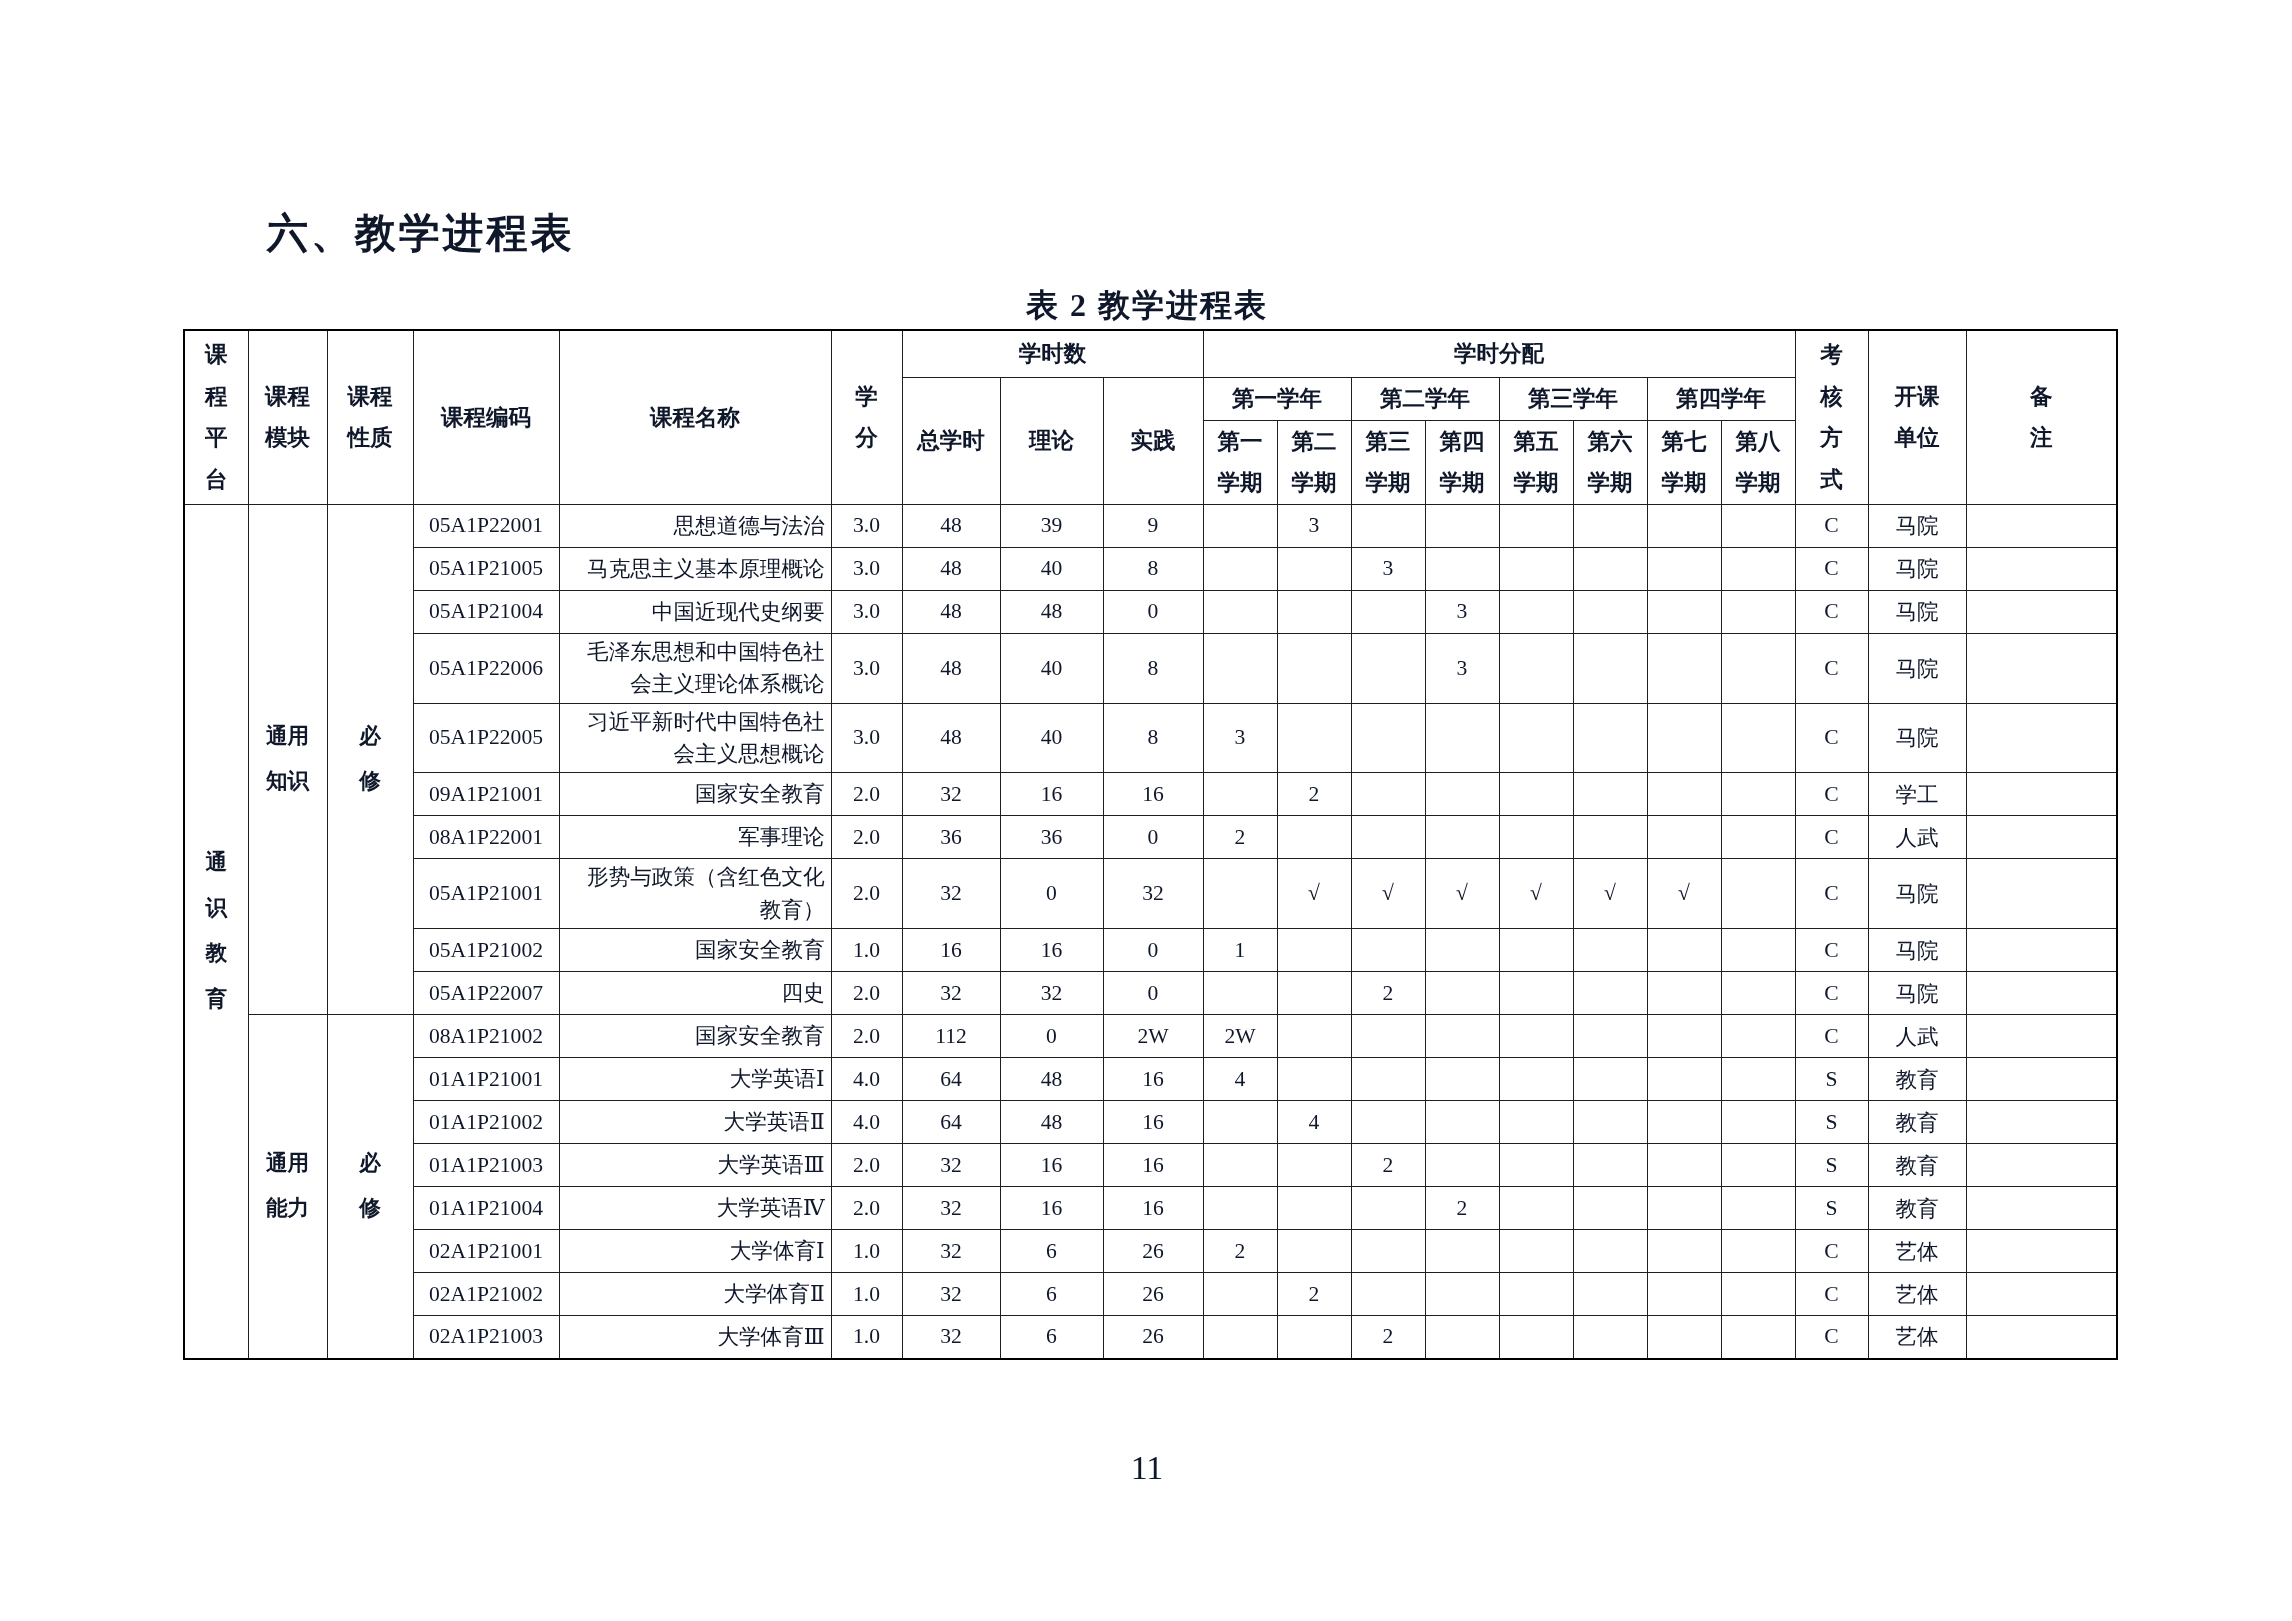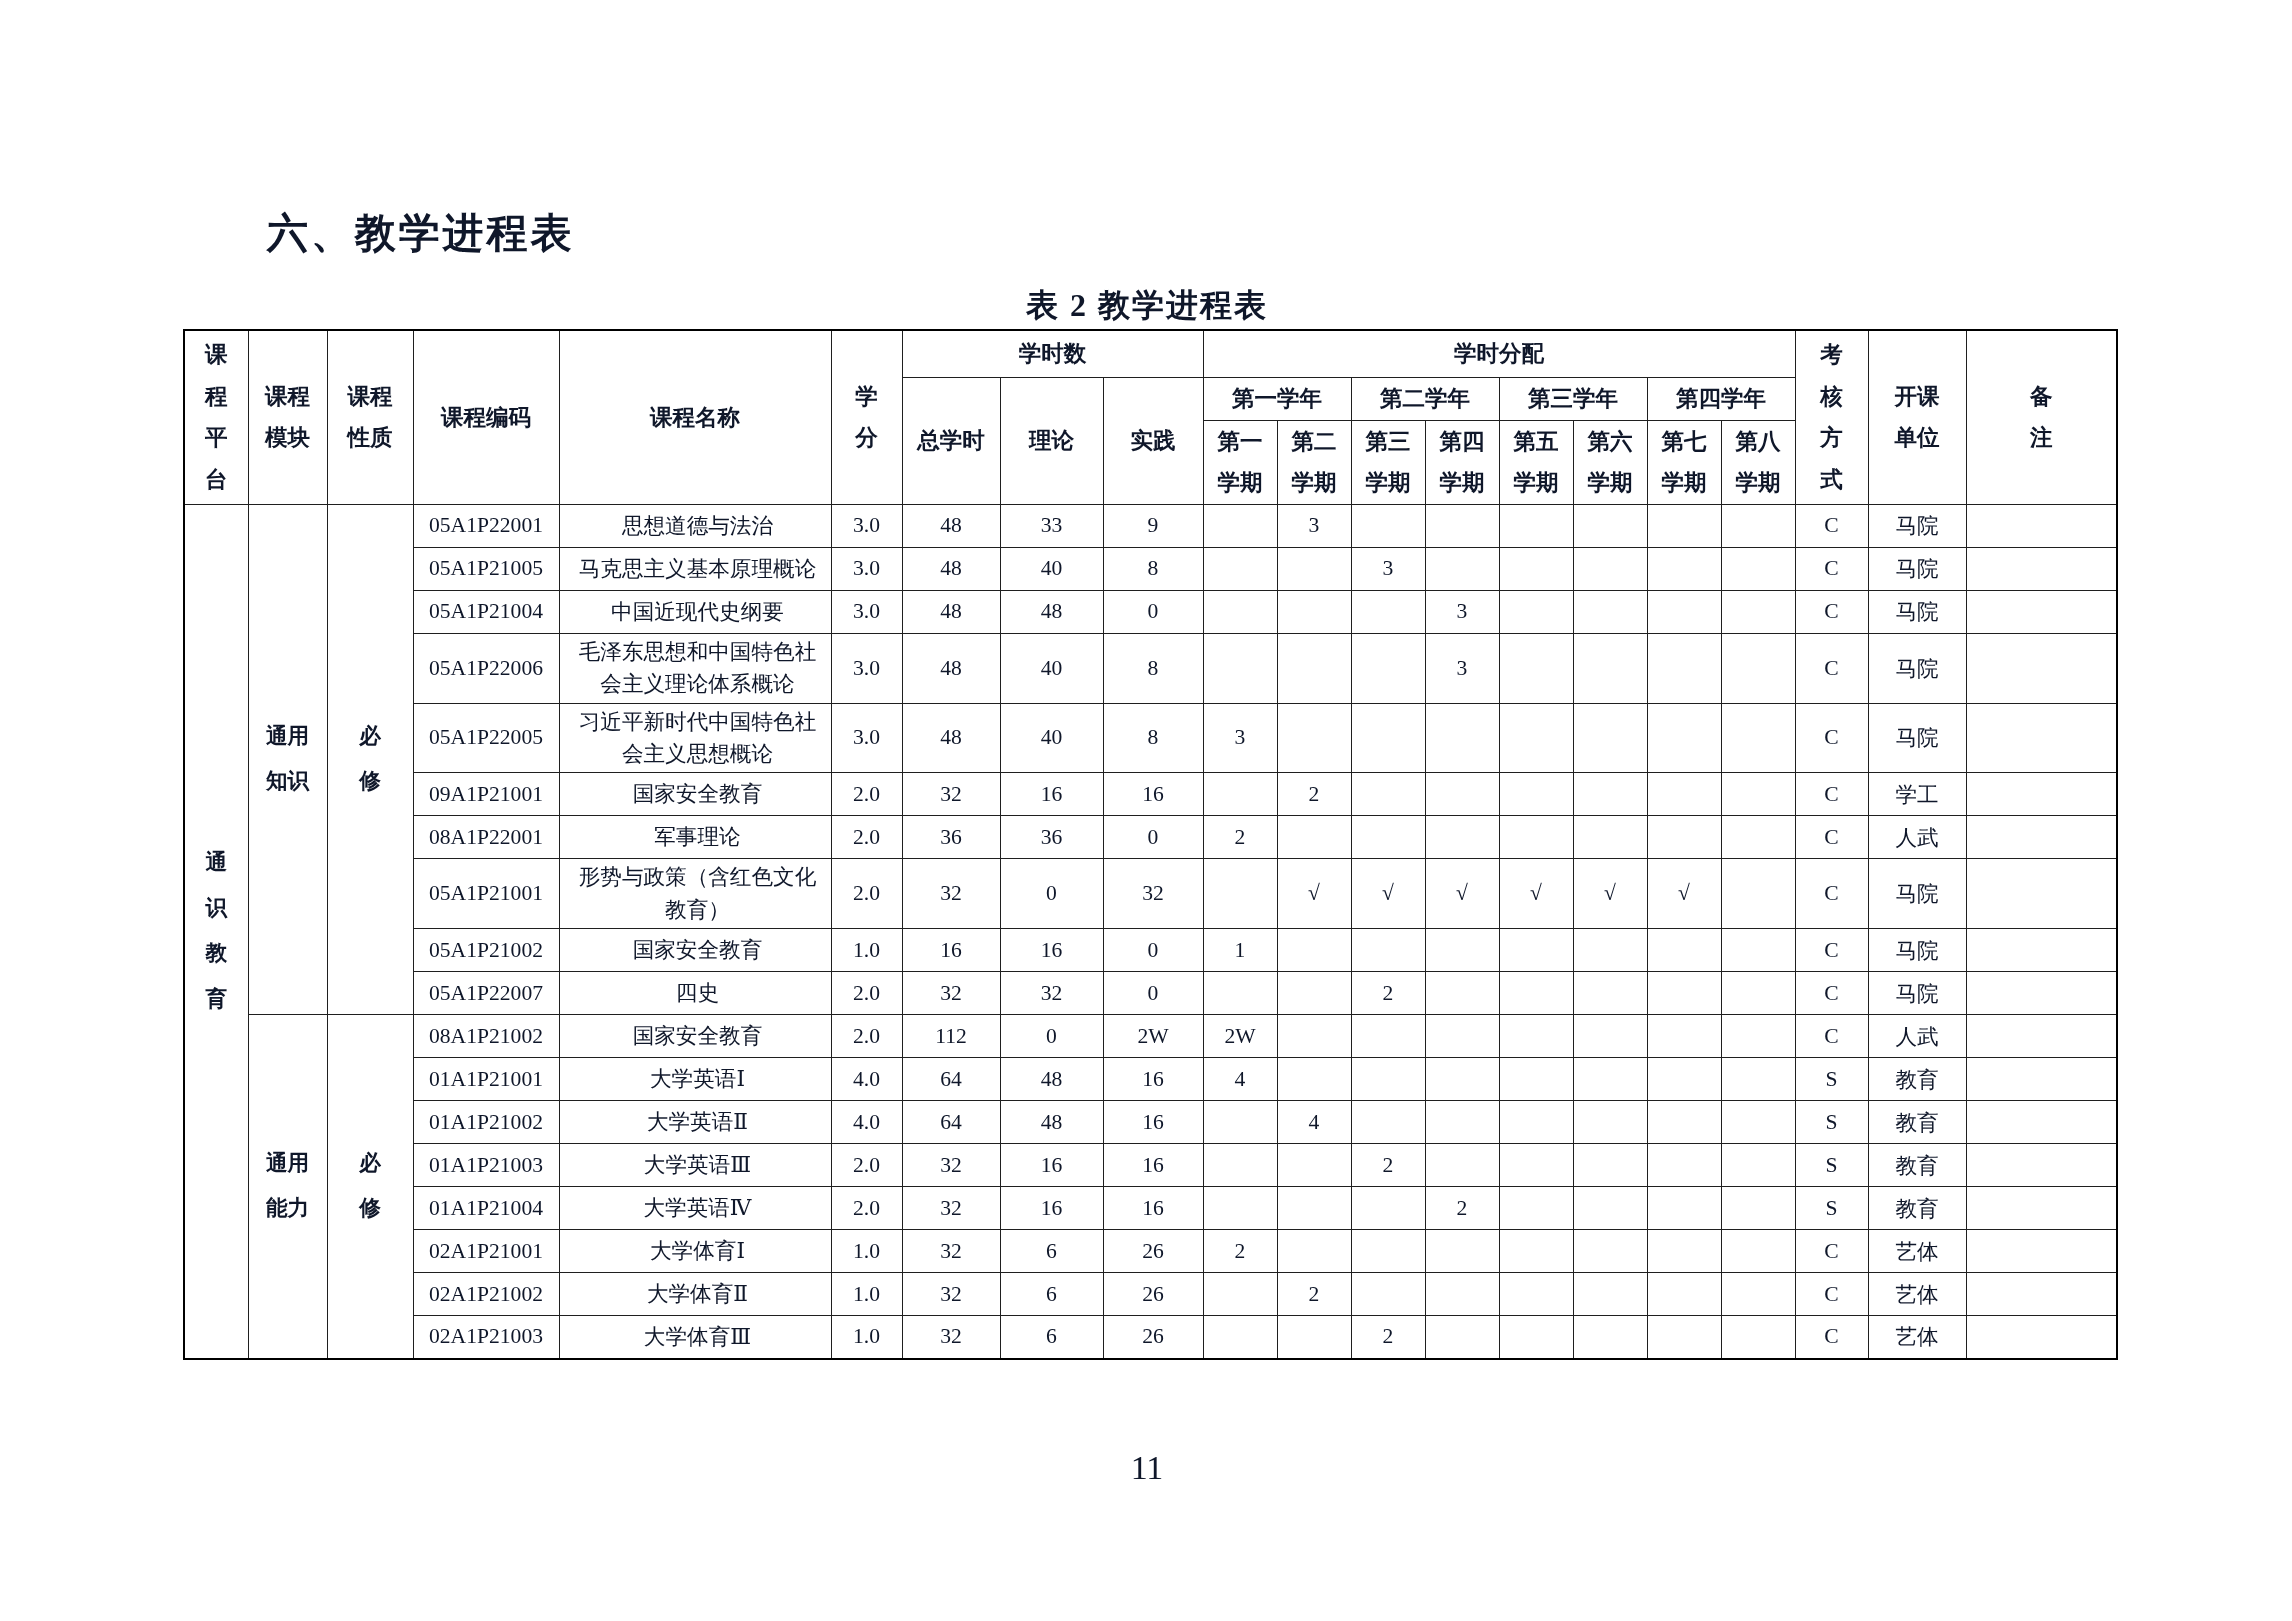--- a/index.html
+++ b/index.html
@@ -40,21 +40,21 @@
   tr.h3 { height:82px; }
   .sched tbody tr { height:43px; }
   tr.t66 { height:65px; }
   tr.t80 { height:78px; }
   tr.t85 { height:83px; }
   .v { margin:0 auto; word-break:break-all; line-height:1.85; }
   .w1 { width:1.15em; }
   .w2 { width:2.2em; }
   td.grp { font-weight:bold; font-size:22.5px; }
   td.grp .v { line-height:2.1; }
-  td.nm { text-align:center; padding:2px 5.9px 2px 10.8px; line-height:1.5; }
+  td.nm { text-align:right; padding:2px 5.9px 2px 10.8px; line-height:1.5; }
   .pageno {
     position:absolute; left:183px; top:1449px; width:1928px;
     text-align:center; font-size:34px;
   }
 </style>
 </head>
 <body>
 
 <div class="page">
   <h1 class="title">六、教学进程表</h1>
@@ -155,21 +155,21 @@
         <td class="grp" rowspan="10">
             <div class="v w2">通用知识</div>
           </td>
         <td class="grp" rowspan="10">
             <div class="v w1">必修</div>
           </td>
         <td>05A1P22001</td>
         <td class="nm">思想道德与法治</td>
         <td>3.0</td>
         <td>48</td>
-        <td>33</td>
+        <td>39</td>
         <td>9</td>
         <td></td>
         <td>3</td>
         <td></td>
         <td></td>
         <td></td>
         <td></td>
         <td></td>
         <td></td>
         <td>C</td>

